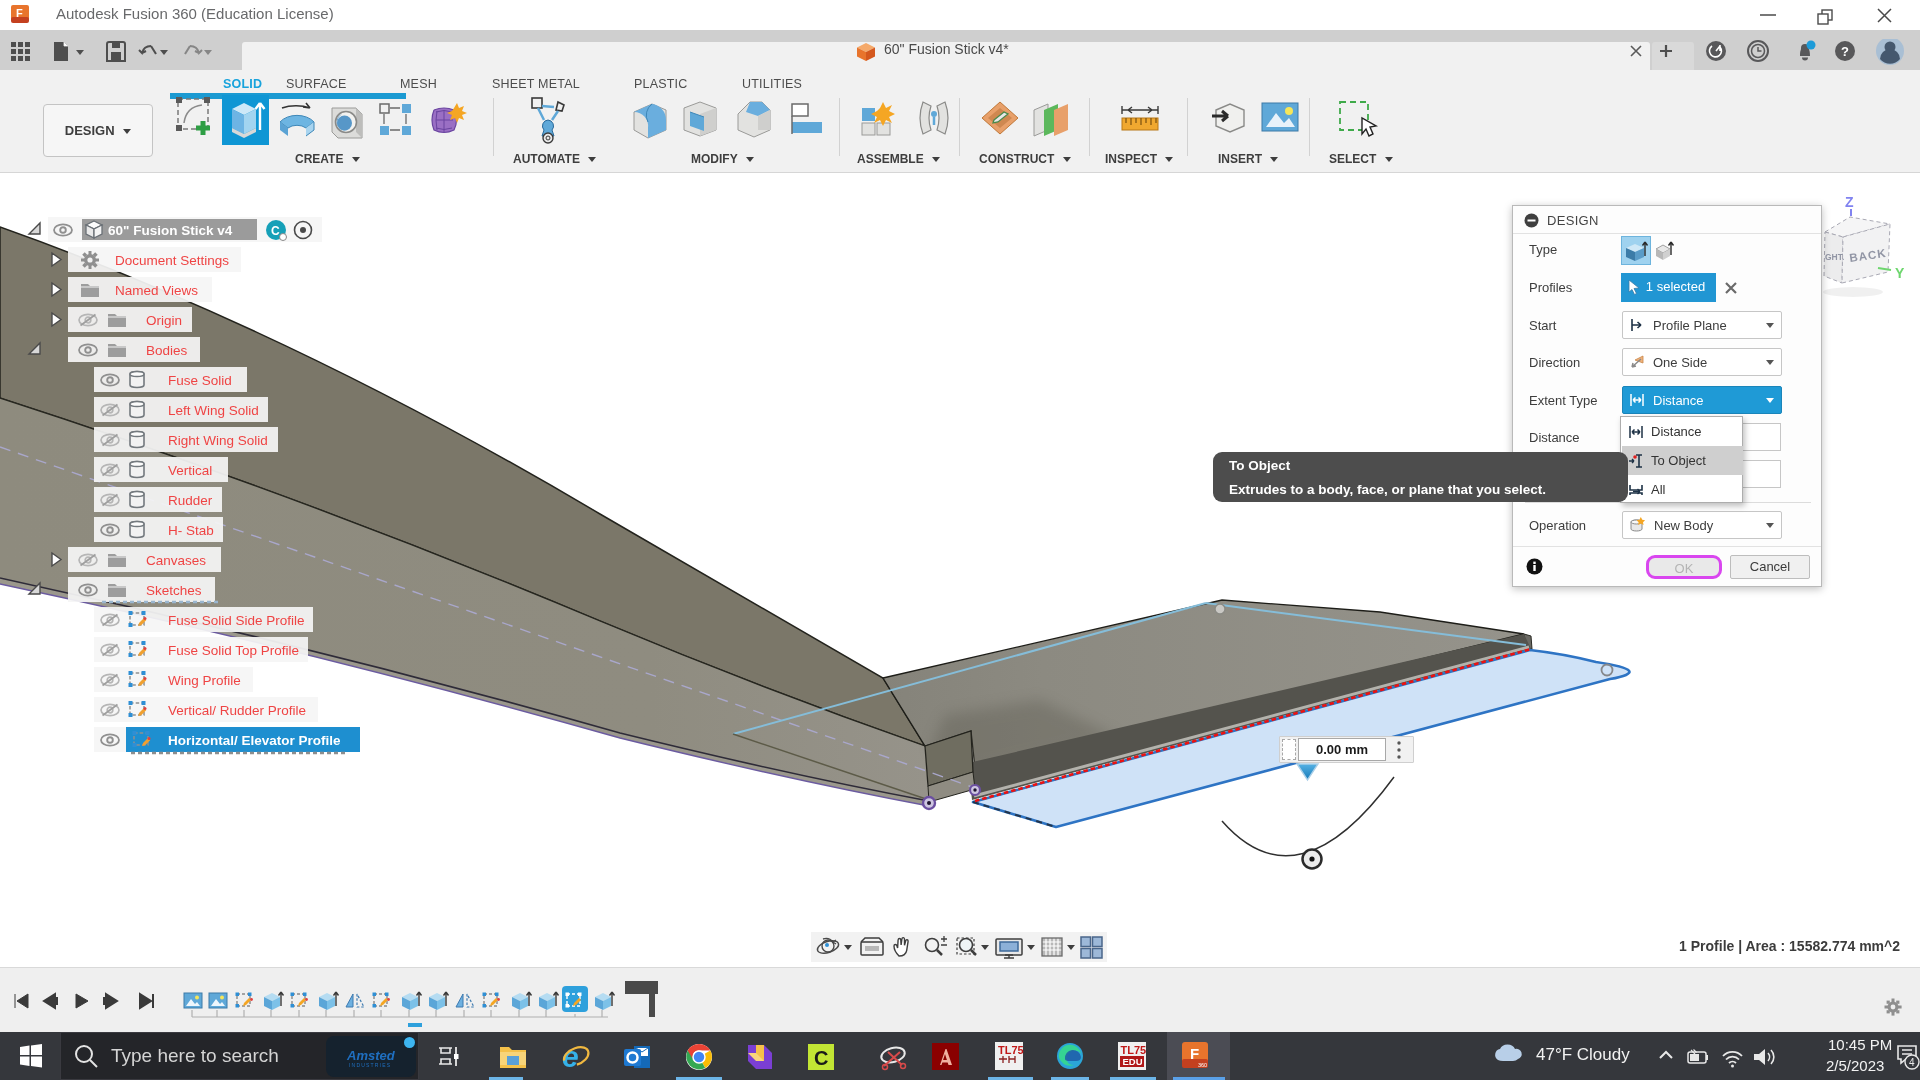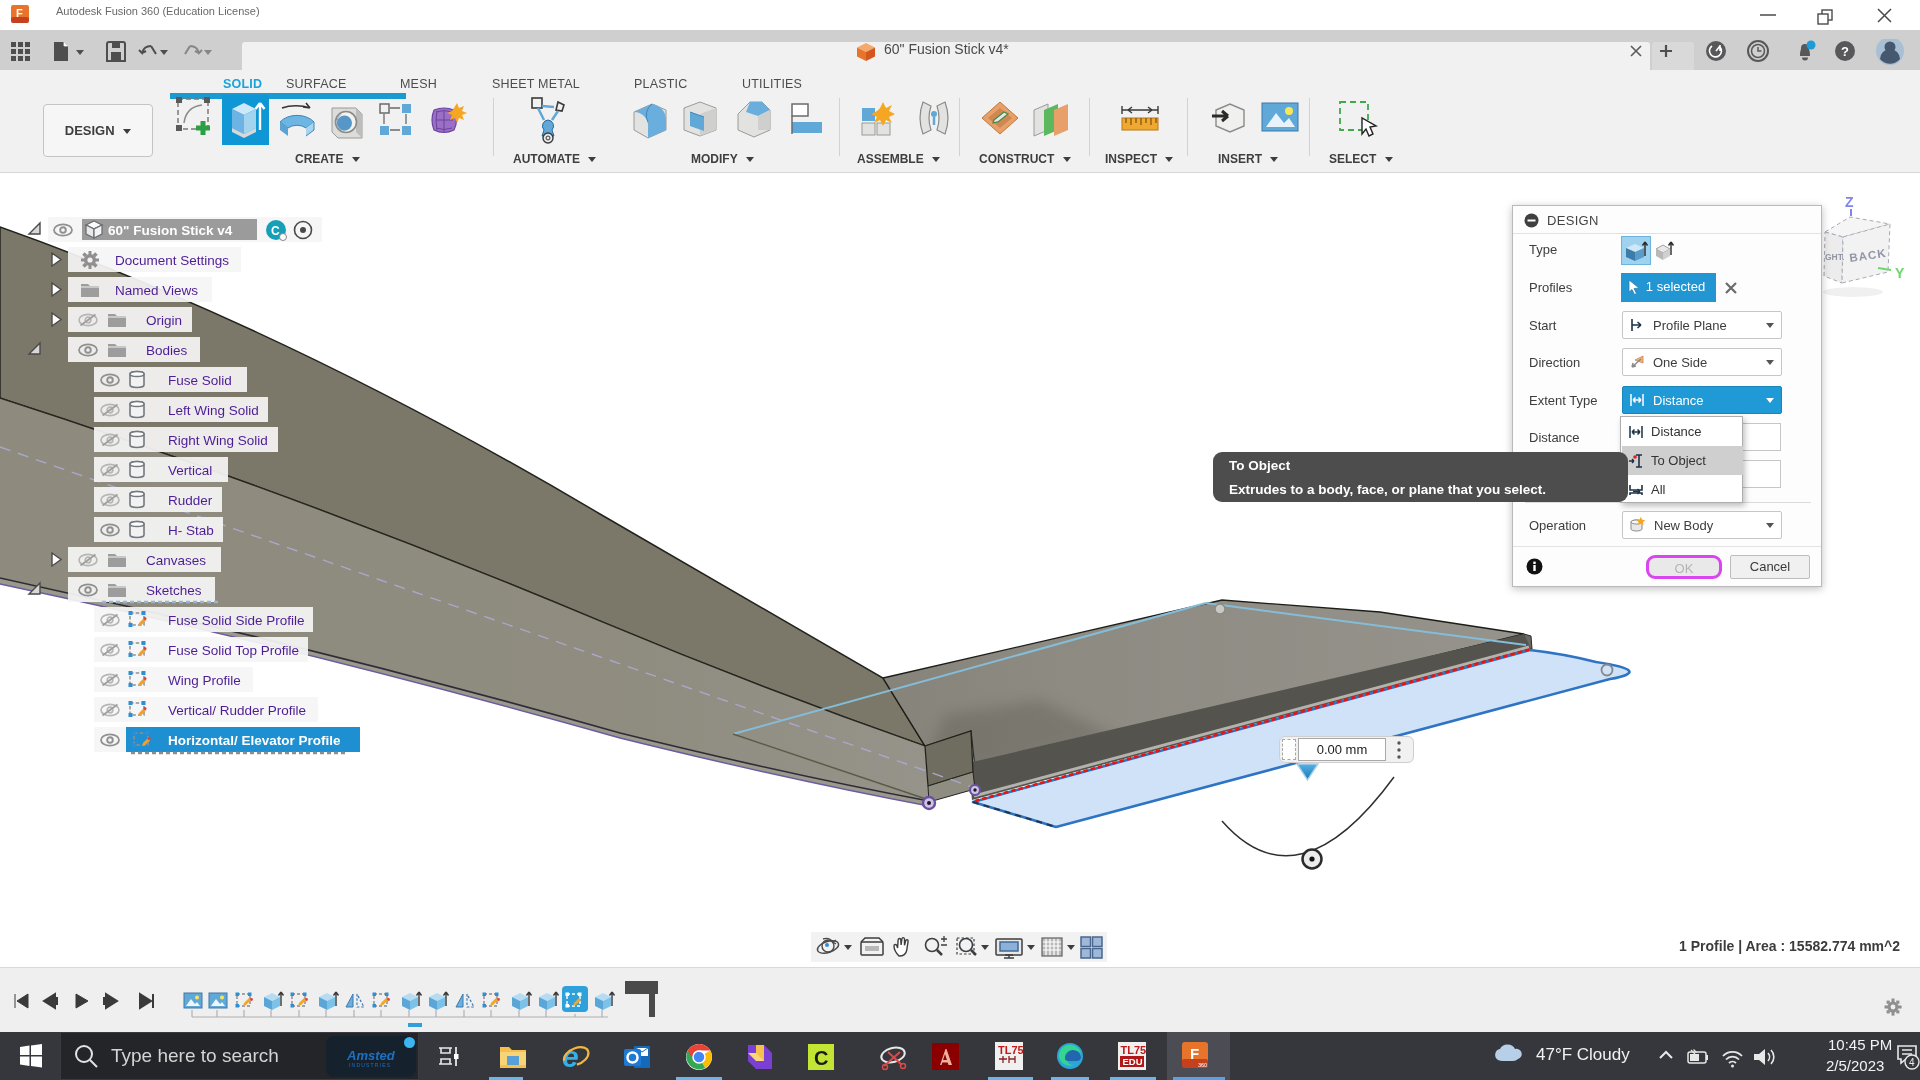--- a/index.html
+++ b/index.html
@@ -1,57 +1,57 @@
 <!DOCTYPE html>
 <html><head>
 <meta charset="utf-8">
 <style>
   * { margin:0; padding:0; box-sizing:border-box; }
   html,body { width:1920px; height:1080px; overflow:hidden; font-family:"Liberation Sans", sans-serif; background:#fff; }
   .abs { position:absolute; }
   #stage { position:relative; width:1920px; height:1080px; }
   
   #titlebar { left:0; top:0; width:1920px; height:30px; background:#ffffff; z-index:30; }
-  #titlebar .ttext { position:absolute; left:56px; top:5px; font-size:11px; color:#68696b; }
+  #titlebar .ttext { position:absolute; left:56px; top:5px; font-size:15px; color:#68696b; }
   
   #qat { left:0; top:30px; width:1920px; height:40px; background:#cfcfcf; z-index:30; }
   #doctab { position:absolute; left:242px; top:12px; width:1408px; height:28px; background:#f1f1f1; border-radius:3px 3px 0 0; }
   #plustab { position:absolute; left:1652px; top:12px; width:42px; height:28px; background:#d9d9d9; border-radius:3px 3px 0 0; }
   
   #ribbon { left:0; top:70px; width:1920px; height:103px; background:#f1f1f1; border-bottom:1px solid #d6d6d6; z-index:30; }
   .rtab { position:absolute; top:7px; font-size:12.5px; color:#4c4c4c; letter-spacing:0.2px;}
   .rlabel { position:absolute; top:82px; font-size:12px; font-weight:bold; color:#3e3e3e; }
   .rsep { position:absolute; top:28px; width:1px; height:58px; background:#d2d2d2; }
   .caret { display:inline-block; width:0; height:0; border-left:4px solid transparent; border-right:4px solid transparent; border-top:5px solid #3e3e3e; vertical-align:middle; margin-left:5px;}
   #designbtn { position:absolute; left:43px; top:34px; width:110px; height:53px; background:#f6f6f6; border:1px solid #c4c4c4; border-radius:4px; font-size:13px; font-weight:bold; color:#3e3e3e; text-align:center; line-height:51px; }
   
   #browserhead { left:8px; top:182px; width:371px; height:27px; background:#f7f7f7; border:1px solid #c9c9c9; z-index:20; }
   .brow { position:absolute; height:25px; background:rgba(245,245,245,0.93); z-index:20; }
-  .btxt { position:absolute; font-size:13.5px; color:#4c1d95; z-index:22; white-space:nowrap; }
+  .btxt { position:absolute; font-size:13.5px; color:#ef4444; z-index:22; white-space:nowrap; }
   
   #comments { left:8px; top:933px; width:371px; height:27px; background:#fbfbfb; border:1px solid #cccccc; z-index:20; }
   
   #timeline { left:0; top:967px; width:1920px; height:65px; background:#efefef; border-top:1px solid #d9d9d9; z-index:20; }
   
   #taskbar { left:0; top:1032px; width:1920px; height:48px; background:#35373c; z-index:40; }
   
   #dialog { left:1512px; top:205px; width:310px; height:382px; background:#fdfdfd; border:1px solid #b9b9b9; box-shadow:0 2px 8px rgba(0,0,0,0.25); z-index:50; font-size:13px; color:#3d3d3d; }
   .dlabel { position:absolute; left:16px; top:7px; }
   .dropdown { position:absolute; left:109px; top:0px; width:160px; height:28px; background:#fff; border:1px solid #c6c6c6; border-radius:2px; display:flex; align-items:center; }
   .ddtext { margin-left:8px; }
   .ddcaret { position:absolute; right:7px; top:11px; width:0; height:0; border-left:4px solid transparent; border-right:4px solid transparent; border-top:5px solid #555; }
   #menu { position:absolute; left:1620px; top:416px; width:123px; height:87px; background:#fff; border:1px solid #adadad; box-shadow:2px 3px 6px rgba(0,0,0,0.25); z-index:60; font-size:13px; color:#333; }
   .mitem { position:absolute; left:1px; width:121px; height:29px; display:flex; align-items:center; }
   #tooltip { position:absolute; left:1213px; top:452px; width:415px; height:50px; background:#4d4d4d; border-radius:9px; z-index:70; color:#fff; }
   
   #status { position:absolute; right:20px; top:938px; font-size:14px; font-weight:bold; color:#3c3c3c; z-index:20; }
   
   #navbar { left:811px; top:932px; width:296px; height:30px; background:#f2f2f2; z-index:20; }
   
-  #mmbox { left:1279px; top:736px; width:135px; height:27px; background:#f1f1f1; border:1px solid #cfcfcf; border-radius:6px; z-index:10; }
+  #mmbox { left:1279px; top:736px; width:135px; height:27px; background:#f1f1f1; border:1px solid #cfcfcf; border-radius:1px; z-index:10;font-weight:bold; }
 </style>
 </head>
 <body>
 <div id="stage">
   <svg id="scene" class="abs" style="left:0;top:0;z-index:1" width="1920" height="1080" viewBox="0 0 1920 1080">
     <defs>
       <linearGradient id="sideg" x1="0" y1="0" x2="1" y2="0">
         <stop offset="0" stop-color="#8e8b7e"></stop>
           <stop offset="0.7" stop-color="#8f8c80"></stop>
           <stop offset="1" stop-color="#96938a"></stop>

